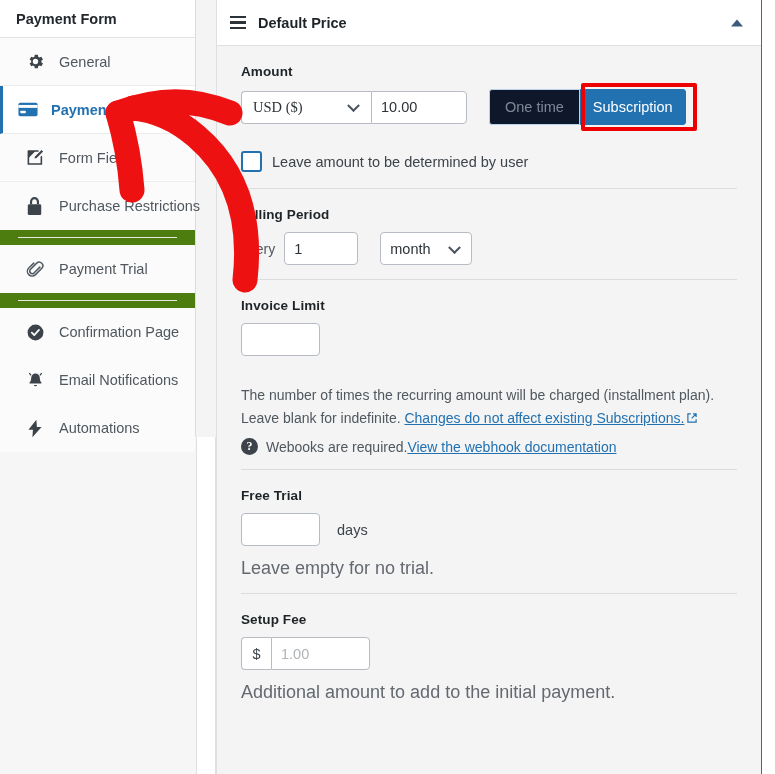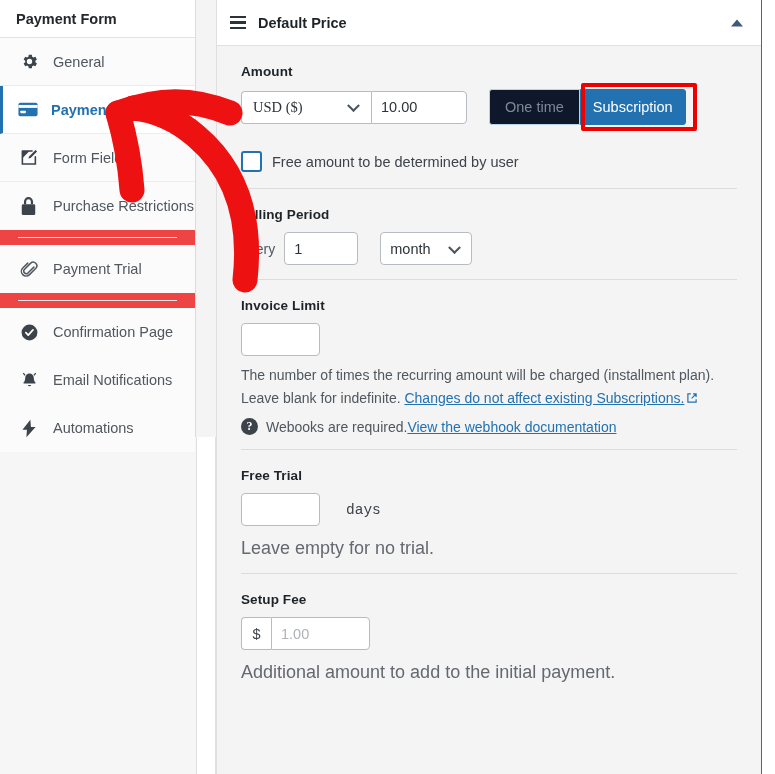--- a/index.html
+++ b/index.html
@@ -8,36 +8,36 @@
     font-family: "Liberation Sans", sans-serif;
     background: #ffffff;
     overflow: hidden;
   }
   #root { position: relative; width: 775px; height: 774px; background: #ffffff; }
 
   
   #sidebar {
     position: absolute; left: 0; top: 0;
     width: 196px; height: 437px;
-    background: #ef4444;
+    background: #4d7c0f;
     border-right: 1px solid #dcdcdc;
     border-bottom: 1px solid #dcdcdc;
   }
   #sidebar-title {
     height: 38px; line-height: 38px;
     padding-left: 16px;
     font-size: 14.5px; font-weight: bold; color: #23282d;
     background: #ffffff;
     border-bottom: 1px solid #e2e2e2;
   }
   .nav-item {
     position: relative;
     display: flex; align-items: center;
     height: 48px;
-    padding-left: 20px;
+    padding-left: 26px;
     font-size: 14.5px;
     color: #50575e;
     border-bottom: 1px solid #ececec;
     background: #fbfbfb;
     cursor: pointer;
     white-space: nowrap;
   }
   .nav-item .ico {
     width: 24px; height: 22px;
     display: flex; align-items: center; justify-content: flex-start;
@@ -205,21 +205,21 @@
   #billing-period-select {
     width: 92px; margin-left: 22px;
     -webkit-appearance: none; appearance: none;
     padding-right: 26px;
   }
 
   #invoice-limit-input { width: 79px; }
 
   .help-text {
     font-size: 14px; color: #50575e; line-height: 1.62;
-    margin-top: 8px;
+    margin-top: 28px;
   }
   .help-text a, .link {
     color: #2271b1; text-decoration: underline; cursor: pointer;
   }
   .ext-icon {
     display: inline-block; width: 12px; height: 12px;
     vertical-align: -1px; margin-left: 2px;
   }
   .webhook-line {
     display: flex; align-items: center;
@@ -229,21 +229,21 @@
   .q-icon {
     width: 17px; height: 17px; border-radius: 50%;
     background: #3c434a; color: #ffffff;
     font-size: 12px; font-weight: bold;
     display: flex; align-items: center; justify-content: center;
     margin-right: 8px; flex: none;
     font-family: "Liberation Serif", serif;
   }
 
   #trial-input { width: 79px; }
-  .unit-label { font-size: 14.5px; color: #3c434a; margin-left: 26px; font-family: Liberation Mono, monospace; }
+  .unit-label { font-size: 14.5px; color: #3c434a; margin-left: 17px; }
   .note { font-size: 18px; color: #646970; margin-top: 12px; }
 
   .prefix-field { display: flex; }
   .prefix-box {
     width: 30px; height: 33px;
     display: flex; align-items: center; justify-content: center;
     background: #ffffff;
     border: 1px solid #b6bcc2;
     border-right: none;
     border-radius: 4px 0 0 4px;
@@ -386,21 +386,21 @@
           <div class="toggle-group">
             <div id="onetime-btn">One time</div>
             <div id="subscription-btn">Subscription</div>
             <div id="sub-highlight"></div>
           </div>
         </div>
       </div>
 
       <div id="checkbox-row">
         <span id="allow-checkbox"></span>
-        <span id="allow-label">Free amount to be determined by user</span>
+        <span id="allow-label">Leave amount to be determined by user</span>
       </div>
 
       <div class="divider"></div>
 
       <div class="section">
         <div class="sec-label">Billing Period</div>
         <div class="row">
           <span class="every-label">every</span>
           <input id="billing-interval" type="text" value="1" style="">
           <span class="select-wrap">

